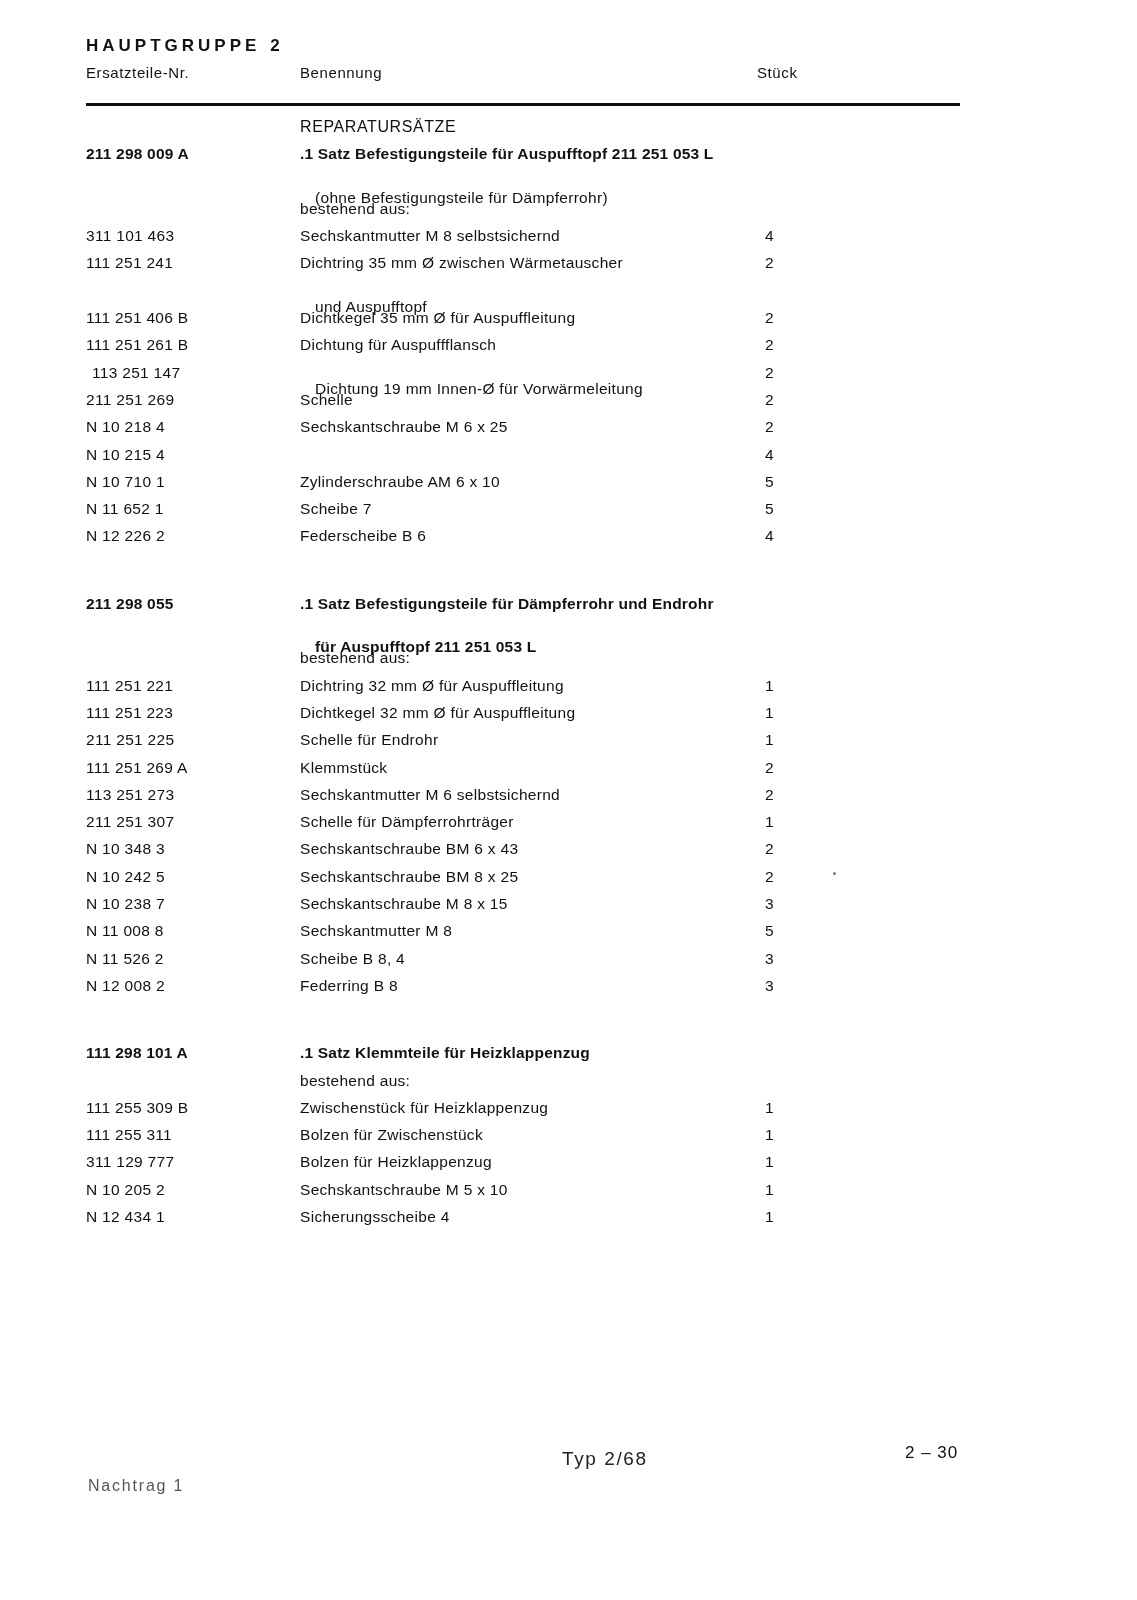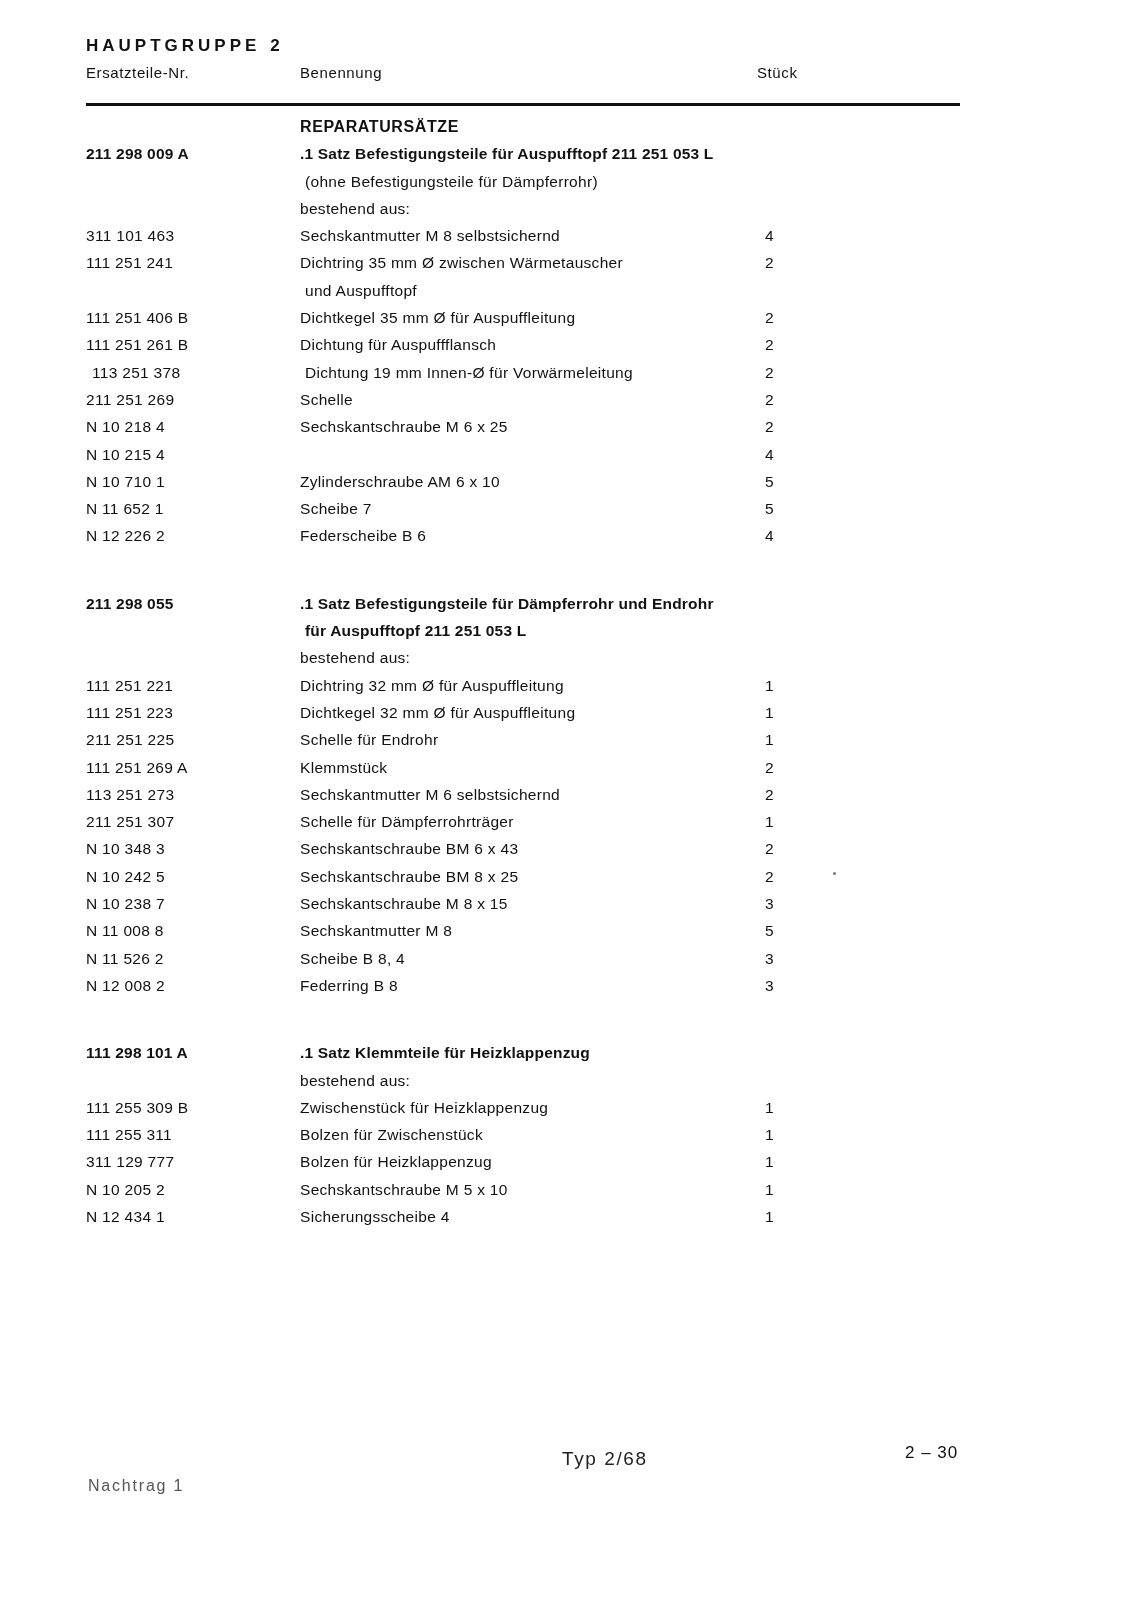--- a/index.html
+++ b/index.html
@@ -81,25 +81,25 @@
     left: 300px;
     width: 440px;
   }
   .c-qty {
     left: 765px;
     width: 40px;
     text-align: left;
   }
   .bold { font-weight: bold; letter-spacing: 0.2px; }
   .section-head {
-    font-weight: bold;
+    font-weight: normal;
     font-size: 16px;
     letter-spacing: 0.6px;
   }
-  .indent { left: 305px; }
+  .indent { left: 315px; margin-top: 16px; }
   .num-indent { left: 92px; }
 
   
   .footer-type {
     position: absolute;
     left: 562px;
     top: 1448px;
     font-size: 19px;
     letter-spacing: 1.6px;
     color: #222;
@@ -178,21 +178,21 @@
       <div class="cell c-num">111 251 406 B</div>
       <div class="cell c-desc">Dichtkegel 35 mm Ø für Auspuffleitung</div>
       <div class="cell c-qty">2</div>
     </div>
     <div class="row">
       <div class="cell c-num">111 251 261 B</div>
       <div class="cell c-desc">Dichtung für Auspuffflansch</div>
       <div class="cell c-qty">2</div>
     </div>
     <div class="row">
-      <div class="cell c-num num-indent">113 251 378</div>
+      <div class="cell c-num num-indent">113 251 147</div>
       <div class="cell c-desc indent">Dichtung 19 mm Innen-Ø für Vorwärmeleitung</div>
       <div class="cell c-qty">2</div>
     </div>
     <div class="row">
       <div class="cell c-num">211 251 269</div>
       <div class="cell c-desc">Schelle</div>
       <div class="cell c-qty">2</div>
     </div>
     <div class="row">
       <div class="cell c-num">N 10 218 4</div>

